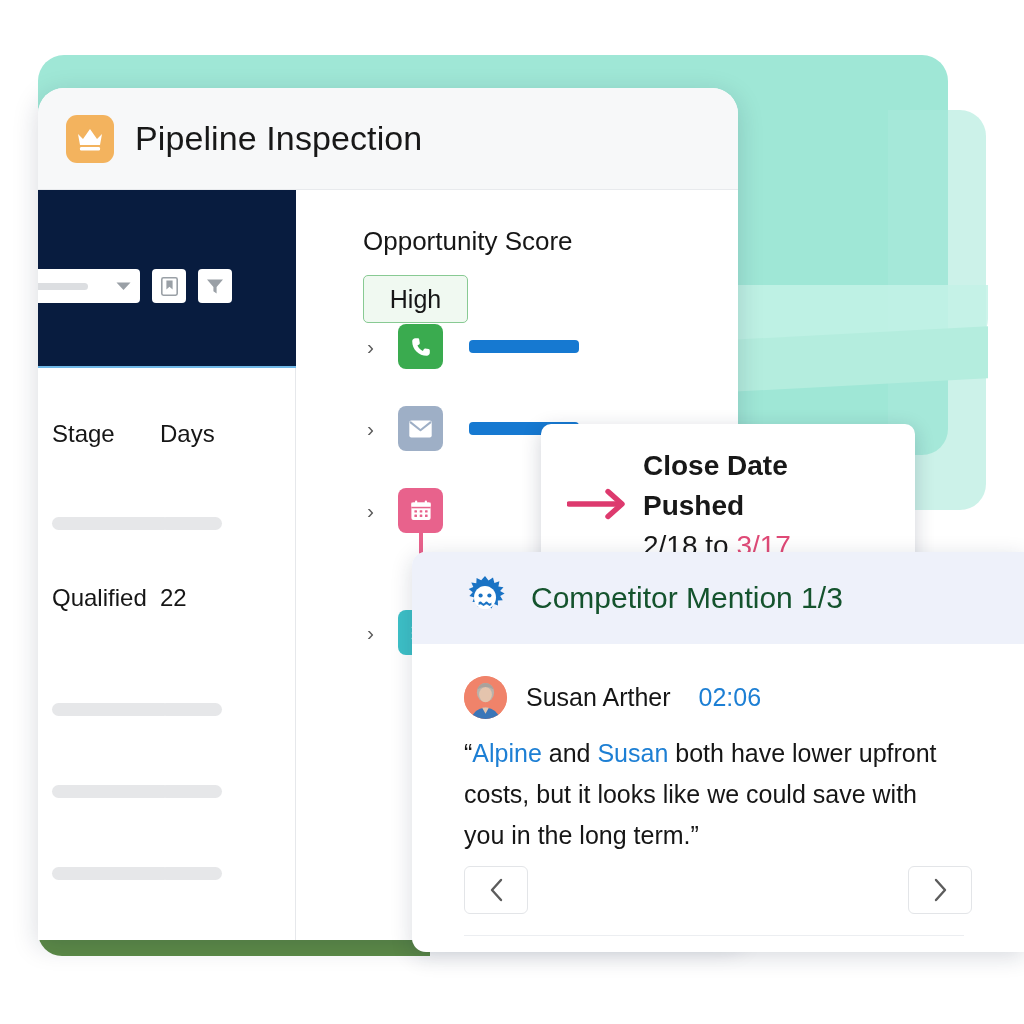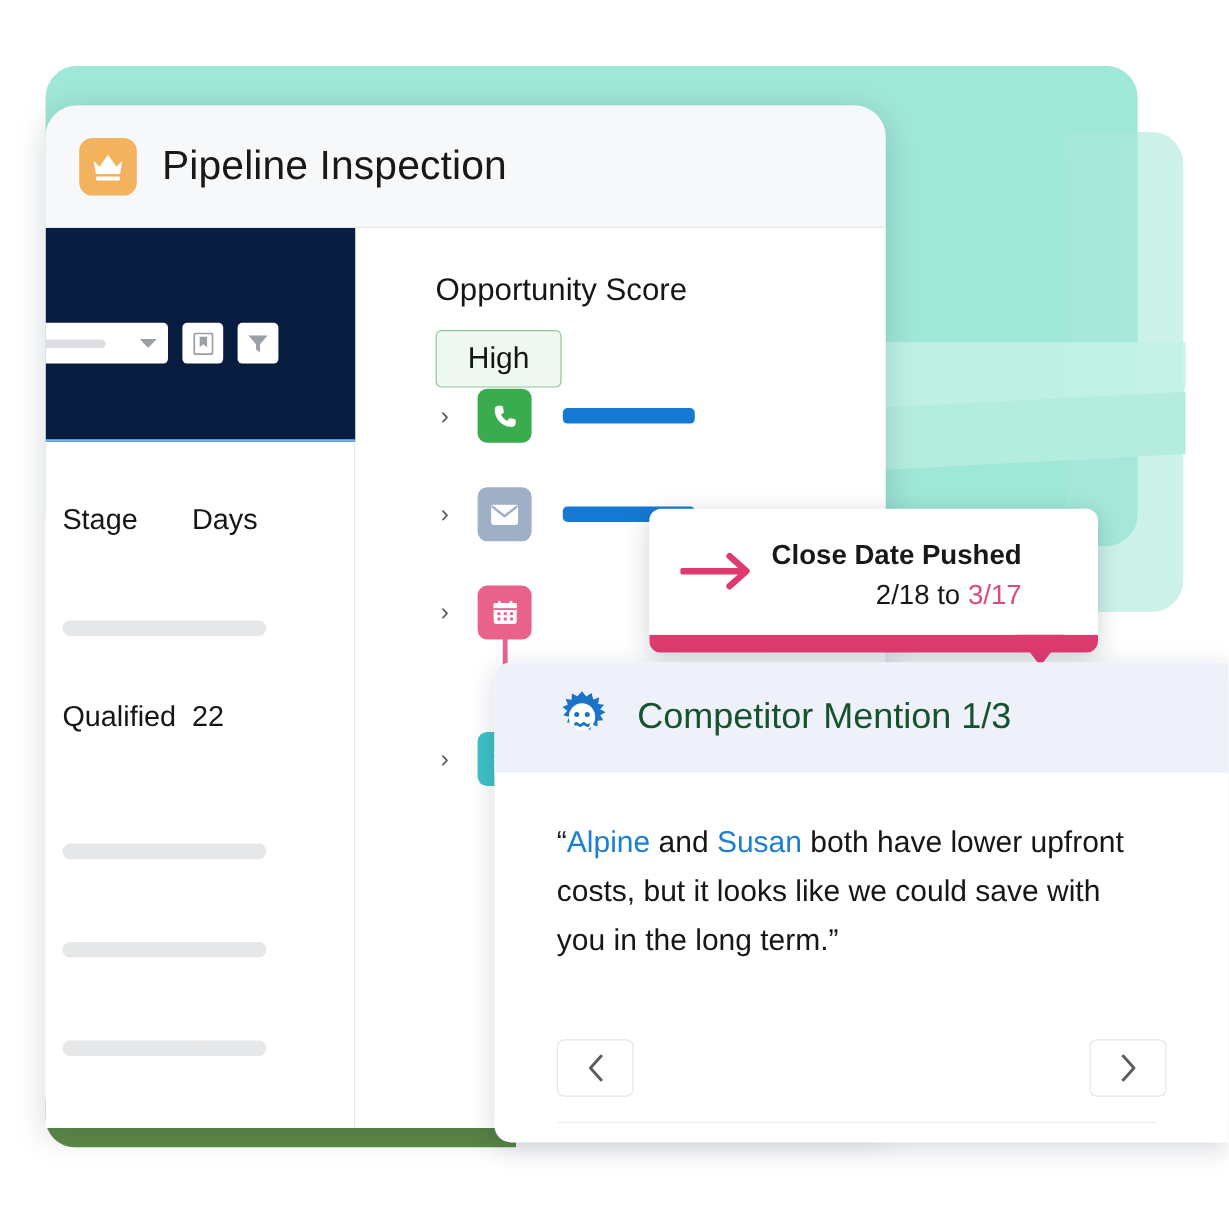--- a/index.html
+++ b/index.html
@@ -295,21 +295,21 @@
     width: 374px;
     background: #ffffff;
     border-radius: 10px;
     border-bottom: 15px solid #dd3a6e;
     box-shadow: 0 5px 20px rgba(20,30,60,.20);
     padding: 22px 22px 18px 26px;
     box-sizing: border-box;
   }
   .callout-inner { display: flex; align-items: center; }
   .callout-arrow { flex: 0 0 62px; margin-right: 14px; }
-  .callout-text { font-size: 23px; line-height: 1.42; color: #181818; text-align: right; }
+  .callout-text { font-size: 28px; line-height: 1.42; color: #181818; }
   .callout-text .hl { color: #e04a77; }
   .callout-tail {
     position: absolute;
     left: 306px;
     top: 100%;
     width: 0;
     height: 0;
     border-left: 20px solid transparent;
     border-right: 20px solid transparent;
     border-top: 26px solid #dd3a6e;
@@ -646,20 +646,34 @@
           <ellipse cx="23" cy="22.5" rx="11" ry="11.5" fill="#ffffff"></ellipse>
           <circle cx="18.6" cy="20.5" r="2.1" fill="#1a73c4"></circle>
           <circle cx="27.4" cy="20.5" r="2.1" fill="#1a73c4"></circle>
           <path d="M16.6 27.5 q2-1.8 3.4 0 q1.5 1.8 3 0 q1.5-1.8 3 0 q1.4 1.8 3.4 0 l0 2.6 q-2 1.6-3.4 0 q-1.5-1.6-3 0 q-1.5 1.6-3 0 q-1.4-1.6-3.4 0 z" fill="#1a73c4"></path>
         </svg>
       </div>
       <div class="cm-head-title">Competitor Mention 1/3</div>
     </div>
 
     <div class="cm-body">
+      <div class="cm-person">
+        <div class="cm-avatar">
+          <svg width="43" height="43" viewBox="0 0 43 43">
+            <circle cx="21.5" cy="21.5" r="21.5" fill="#f0836a"></circle>
+            <ellipse cx="21.5" cy="16.5" rx="8.6" ry="9.4" fill="#b9b2ab"></ellipse>
+            <ellipse cx="21.5" cy="18.6" rx="6.4" ry="7.6" fill="#e4c4ad"></ellipse>
+            <path d="M13.4 13.5 q2-6.5 8.1-6.5 q6.1 0 8.1 6.5 q-3.2-2.4-8.1-2.4 q-4.9 0-8.1 2.4z" fill="#a9a29c"></path>
+            <path d="M7.5 43 q1.6-10.2 14-11.6 q12.4 1.4 14 11.6 z" fill="#3b76b8"></path>
+            <path d="M18.2 31.8 l3.3 6 3.3-6 q-3.3-1.1-6.6 0z" fill="#e4c4ad"></path>
+          </svg>
+        </div>
+        <div class="cm-name">Susan Arther</div>
+        <div class="cm-time">02:06</div>
+      </div>
 
       <div class="cm-quote"><span>“</span><span class="brand">Alpine</span><span> and </span><span class="brand">Susan</span><span> both have lower upfront costs, but it looks like we could save with you in the long term.”</span></div>
     </div>
 
     <div class="cm-nav">
       <div class="nav-arrow-btn">
         <svg width="15" height="24" viewBox="0 0 15 24">
           <path d="M12 2 L3 12 L12 22" stroke="#5c5c5c" stroke-width="2.4" fill="none" stroke-linecap="round" stroke-linejoin="round"></path>
         </svg>
       </div>

